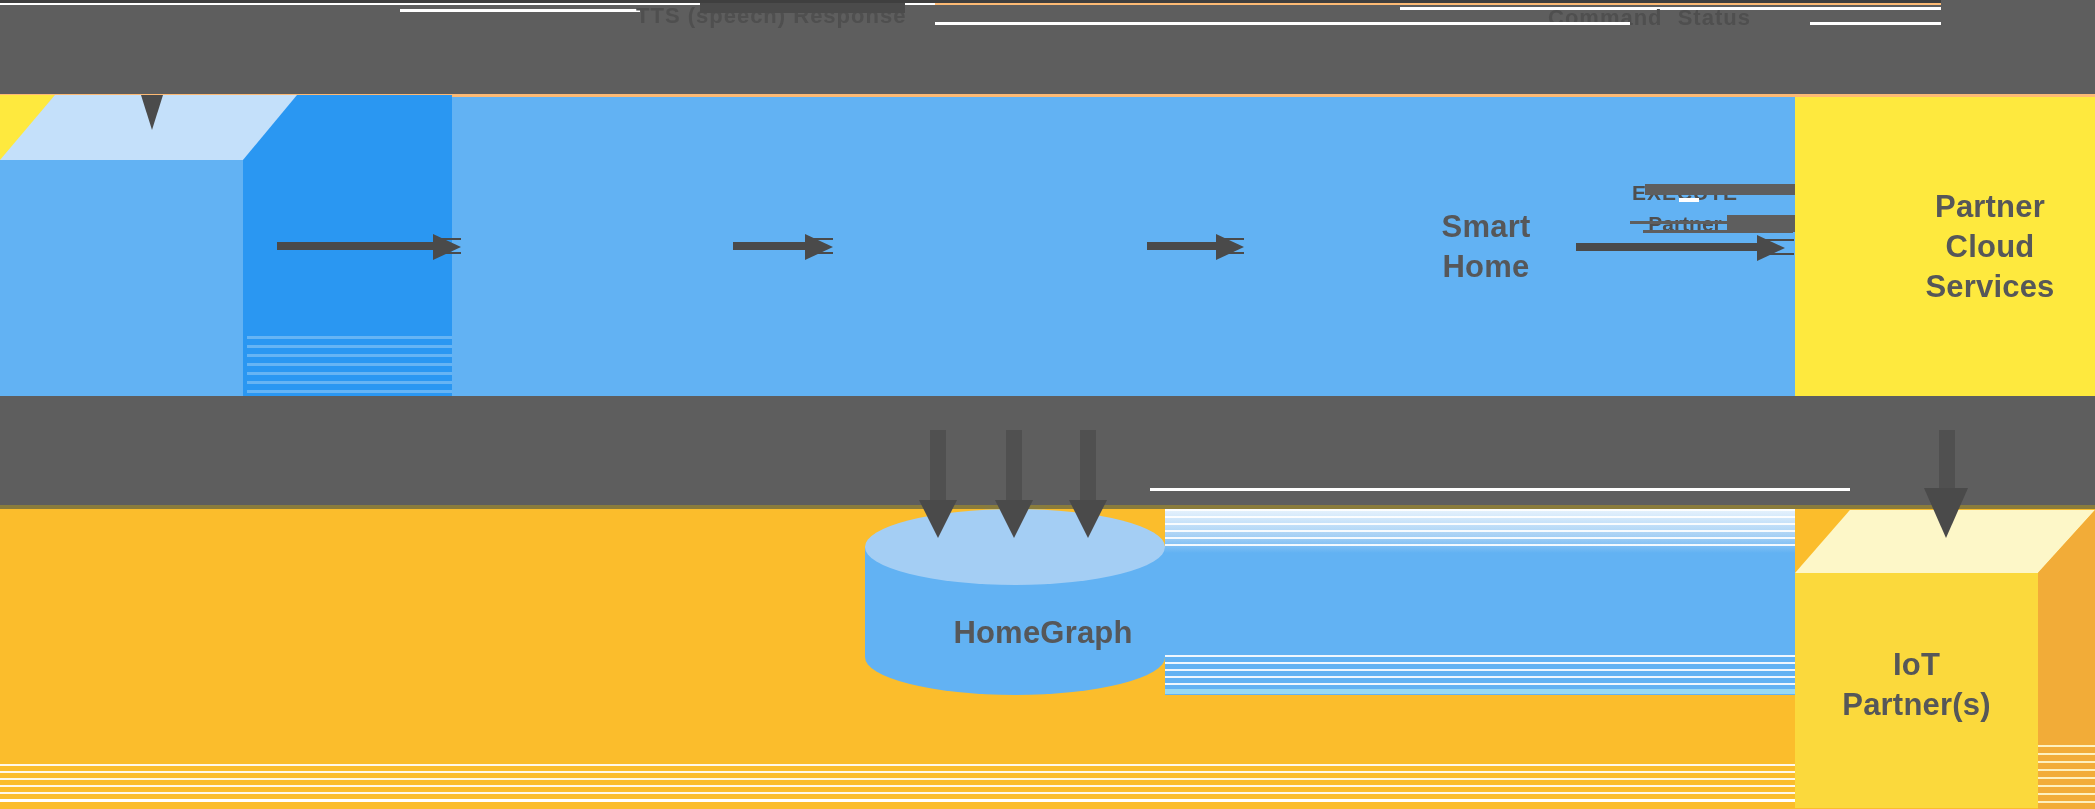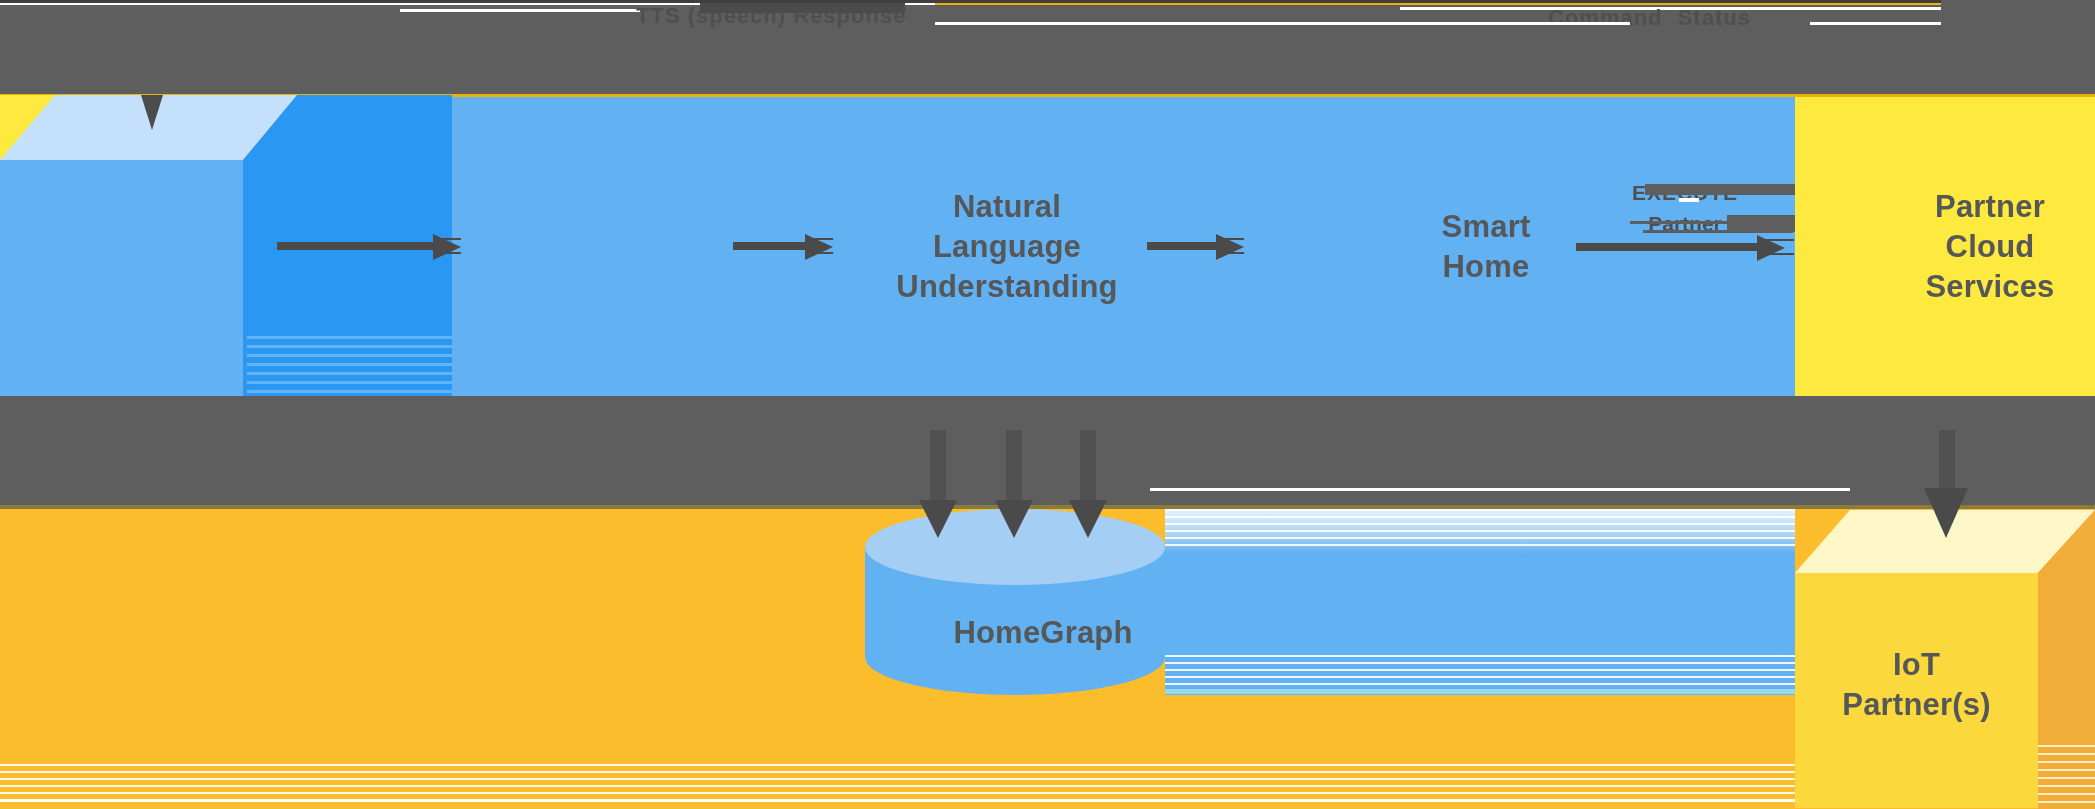--- a/index.html
+++ b/index.html
@@ -1,16 +1,16 @@
 <!DOCTYPE html>
 <html style="--blue: #62B2F3; --blue-dark: #2A97F2; --blue-pale: #C4E0FA; --blue-light: #A4CEF4; --yellow: #FEE93E; --yellow-deep: #FBD93C; --yellow-pale: #FDF7C8; --orange: #FBBD2C; --orange-side: #F2AC38; --gray: #5E5E5E; --gray-dark: #4A4A4A; --text: #565759; --olive: #8A7C3C;"><head>
 <meta charset="utf-8">
 <style>
   html,body{margin:0;padding:0;background:#fff;}
-  #stage{position:relative;width:2095px;height:809px;background:#eab308;overflow:hidden;
+  #stage{position:relative;width:2095px;height:809px;background:#fdba74;overflow:hidden;
          font-family:"Liberation Sans","DejaVu Sans",sans-serif;}
   .abs{position:absolute;}
   .node-label{white-space:pre-line;text-align:center;font-size:31px;line-height:40px;
               font-weight:bold;color:var(--text);letter-spacing:.2px;}
   .toplabel{font-size:22px;font-weight:bold;color:#4F4F4F;letter-spacing:1px;white-space:nowrap;}
   .arrowlabel{font-size:21px;font-weight:bold;color:#4F4F4F;text-align:center;white-space:nowrap;}
   .shaft{background:var(--gray-dark);}
   .head-right{width:28px;height:26px;background:var(--gray-dark);
               clip-path:polygon(0 0,100% 50%,0 100%);}
   .head-down{background:var(--gray-dark);clip-path:polygon(0 0,100% 0,50% 100%);}
@@ -42,23 +42,20 @@
   <div class="abs stripes-blue" style="left:247px;top:330px;width:205px;height:66px;"></div>
 
   <div class="abs" style="left:452px;top:97px;width:1343px;height:299px;background:var(--blue)"></div>
   <div class="abs" style="left:1795px;top:97px;width:300px;height:299px;background:var(--yellow)"></div>
 
   <div class="abs" style="left:0;top:95px;width:297px;height:65px;background:var(--blue-pale);clip-path:polygon(0 100%,81.8% 100%,100% 0,18.5% 0)"></div>
   <div class="abs head-down" style="left:141px;top:95px;width:22px;height:35px;background:#4B4B4B"></div>
   <div class="abs" style="left:0;top:160px;width:243px;height:236px;background:var(--blue)"></div>
   <div class="abs" style="left:0;top:396px;width:588px;height:3.5px;background:#F8E02C"></div>
 
-  <div class="abs node-label" style="left:857px;top:187px;width:300px;">Natural
-Language
-Understanding</div>
   <div class="abs node-label" style="left:1336px;top:207px;width:300px;">Smart
 Home</div>
   <div class="abs node-label" style="left:1795px;top:187px;width:300px;margin-left:45px;">Partner
 Cloud
 Services</div>
 
   <div class="abs shaft" style="left:277px;top:242px;width:162px;height:8px"></div>
   <div class="abs head-right" style="left:433px;top:234px;"></div>
   <div class="abs glitchline" style="left:440px;top:238px;width:21px"></div>
   <div class="abs glitchline" style="left:440px;top:252px;width:21px"></div>

